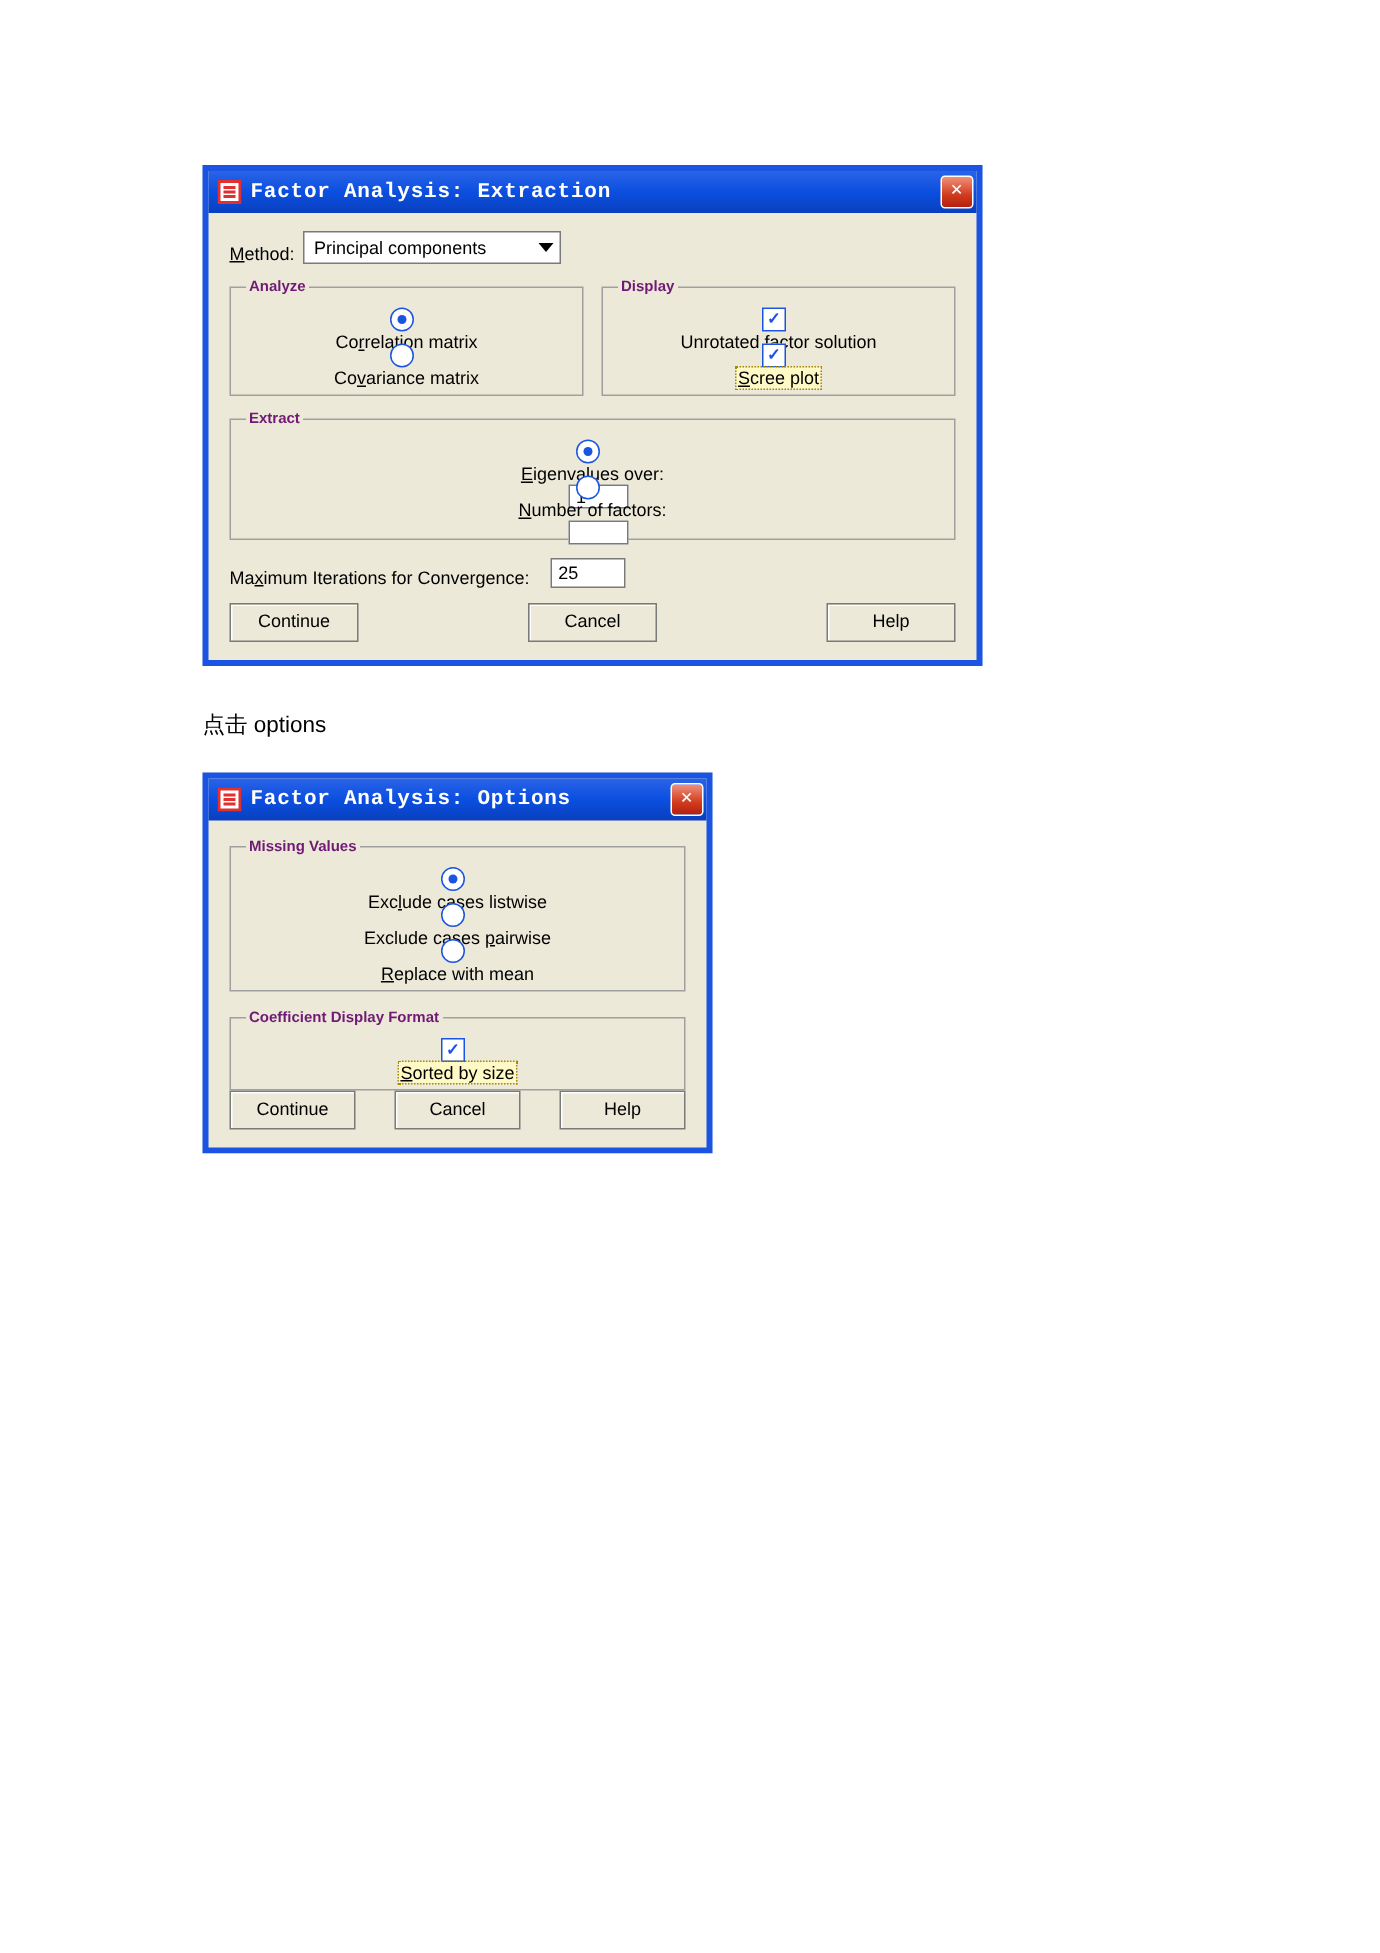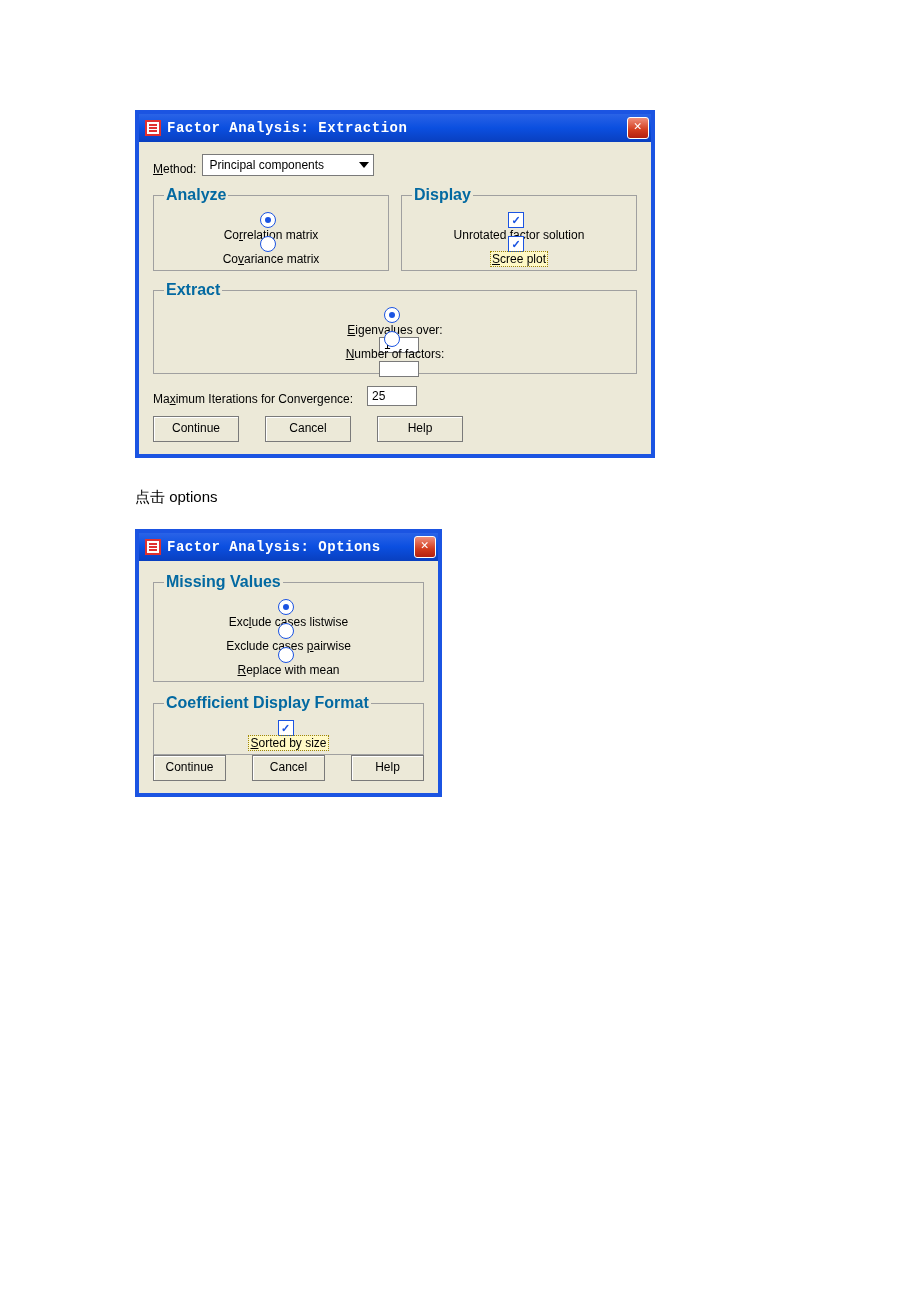--- a/index.html
+++ b/index.html
@@ -16,21 +16,21 @@
     box-sizing: border-box;
   }
   .dialog {
     position: relative;
     margin-left: 135px;
     border: 4px solid #1b54e2;
     background: #ece9d8;
     box-sizing: border-box;
   }
   .dlg1 { width: 520px; }
-  .dlg2 { width: 307px; }
+  .dlg2 { width: 340px; }
   .titlebar {
     background: linear-gradient(to bottom, #2a63e7 0%, #0b4fe0 50%, #093fbf 100%);
     color: #ffffff;
     height: 28px;
     display: flex;
     align-items: center;
     padding-left: 6px;
     font-family: "Courier New", monospace;
     font-weight: bold;
     font-size: 14px;
@@ -89,24 +89,24 @@
     border-left: 5px solid transparent;
     border-right: 5px solid transparent;
     border-top: 6px solid #000;
   }
   fieldset.group {
     border: 1px solid #a0a0a0;
     padding: 8px 10px 10px 10px;
     margin: 0;
   }
   fieldset.group > legend {
-    color: #0369a1;
+    color: #701a75;
     font-weight: bold;
     padding: 0 2px;
-    font-size: 16px;
+    font-size: 10px;
   }
   .two-col {
     display: flex;
     gap: 12px;
     margin-bottom: 10px;
   }
   .two-col > fieldset { flex: 1; }
   .opt-row {
     display: flex;
     align-items: center;
@@ -166,21 +166,21 @@
     margin-left: 8px;
     font-family: inherit;
     font-size: 12px;
   }
   .input-num.wide { width: 40px; }
   .input-num.disabled {
     color: #888;
   }
   .btn-row {
     display: flex;
-    justify-content: flex-start;
+    justify-content: space-between;
     gap: 26px;
     margin-top: 0;
   }
   .btn {
     border: 1px solid #7a7a7a;
     background: #ece9d8;
     height: 24px;
     width: 84px;
     text-align: center;
     line-height: 22px;

